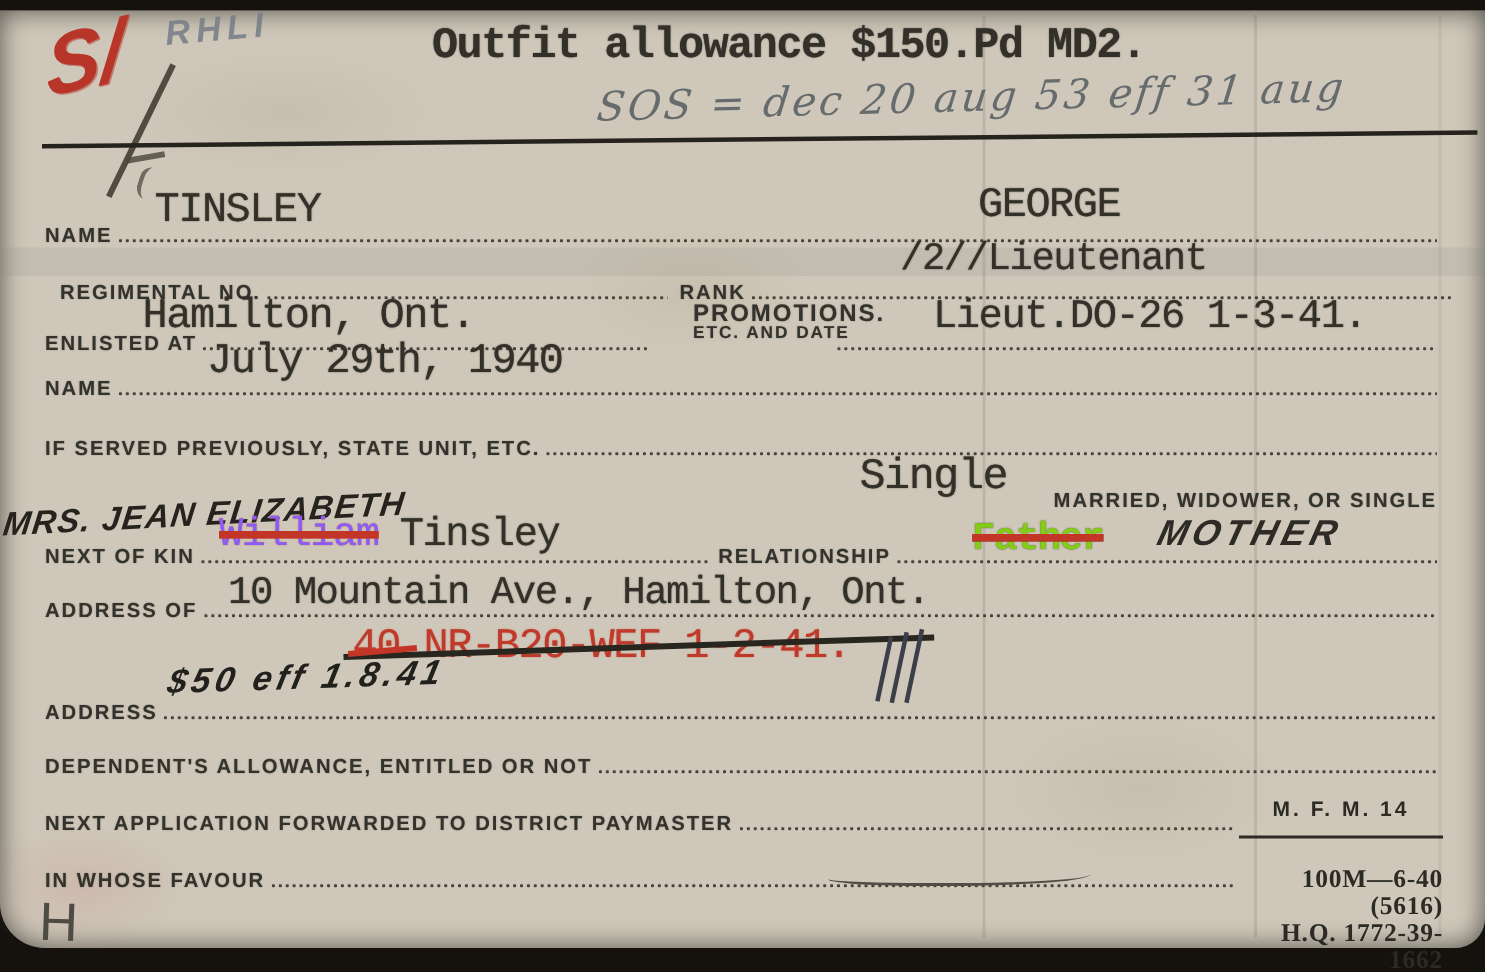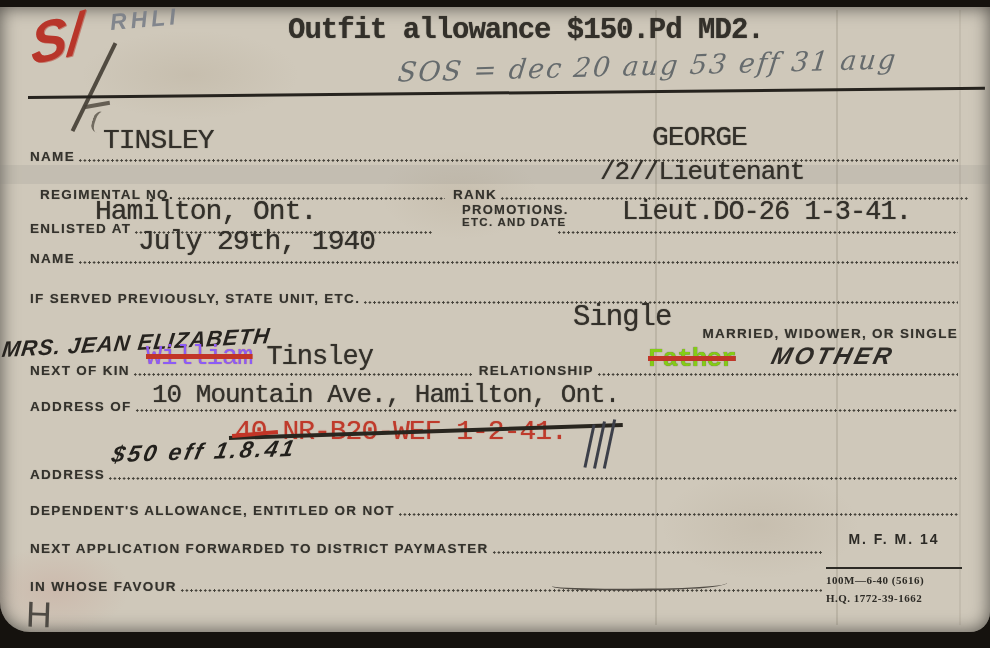--- a/index.html
+++ b/index.html
@@ -37,22 +37,22 @@
                text-decoration-color:#c23527;font-weight:bold;}
   
   .hand{position:absolute;font-family:"DejaVu Serif",serif;font-style:italic;white-space:nowrap;}
   .hand-caps{position:absolute;font-family:"Liberation Sans",sans-serif;font-style:italic;
              font-weight:bold;white-space:nowrap;}
   .mark{position:absolute;pointer-events:none;}
   
   .mfm{position:absolute;left:826px;top:531px;width:136px;color:#2c2a25;
        font-family:"Liberation Serif",serif;font-weight:bold;text-align:center;}
   .mfm .l1{font-family:"Liberation Sans",sans-serif;font-size:14px;letter-spacing:2px;
-           border-bottom:2px solid #2c2a25;padding-bottom:20px;margin-bottom:2px;}
-  .mfm .l2,.mfm .l3{font-size:11px;letter-spacing:.5px;line-height:18px;text-align:left;}
+           border-bottom:2px solid #2c2a25;padding-bottom:10px;margin-bottom:18px;}
+  .mfm .l2,.mfm .l3{font-size:17px;letter-spacing:.5px;line-height:18px;text-align:right;}
 </style>
 </head>
 <body>
 
 <div class="frame">
   <div class="paper"></div>
 
   <div class="band" style="top:165px;height:19px;background:rgba(138,136,128,.16);"></div>
   <div class="stain" style="left:380px;top:150px;width:160px;height:90px;background:radial-gradient(ellipse,rgba(150,130,100,.12),transparent 70%);"></div>
   <div class="stain" style="left:660px;top:470px;width:200px;height:110px;background:radial-gradient(ellipse,rgba(140,120,95,.12),transparent 70%);"></div>
@@ -89,21 +89,21 @@
   </div>
   <div class="type" style="left:600px;top:157px;font-size:26px;">/2//Lieutenant</div>
 
   <div class="row" style="left:30px;top:218px;width:928px;">
     <span class="lbl">ENLISTED AT</span>
     <span class="leader" style="width:298px;"></span>
     <span style="width:122px;"></span>
     <span class="leader grow"></span>
   </div>
   <div style="position:absolute;left:462px;top:203px;line-height:13px;">
-    <div class="lbl" style="font-size:13px;">PROMOTIONS.</div>
+    <div class="lbl" style="font-size:16px;">PROMOTIONS.</div>
     <div class="lbl" style="font-size:11.5px;">ETC. AND DATE</div>
   </div>
   <div class="type" style="left:95px;top:196px;">Hamilton, Ont.</div>
   <div class="type" style="left:622px;top:197px;font-size:27px;">Lieut.DO-26 1-3-41.</div>
 
   <div class="row" style="left:30px;top:248px;width:928px;">
     <span class="lbl">NAME</span>
     <span class="leader grow"></span>
   </div>
   <div class="type" style="left:138px;top:226px;">July 29th, 1940</div>

